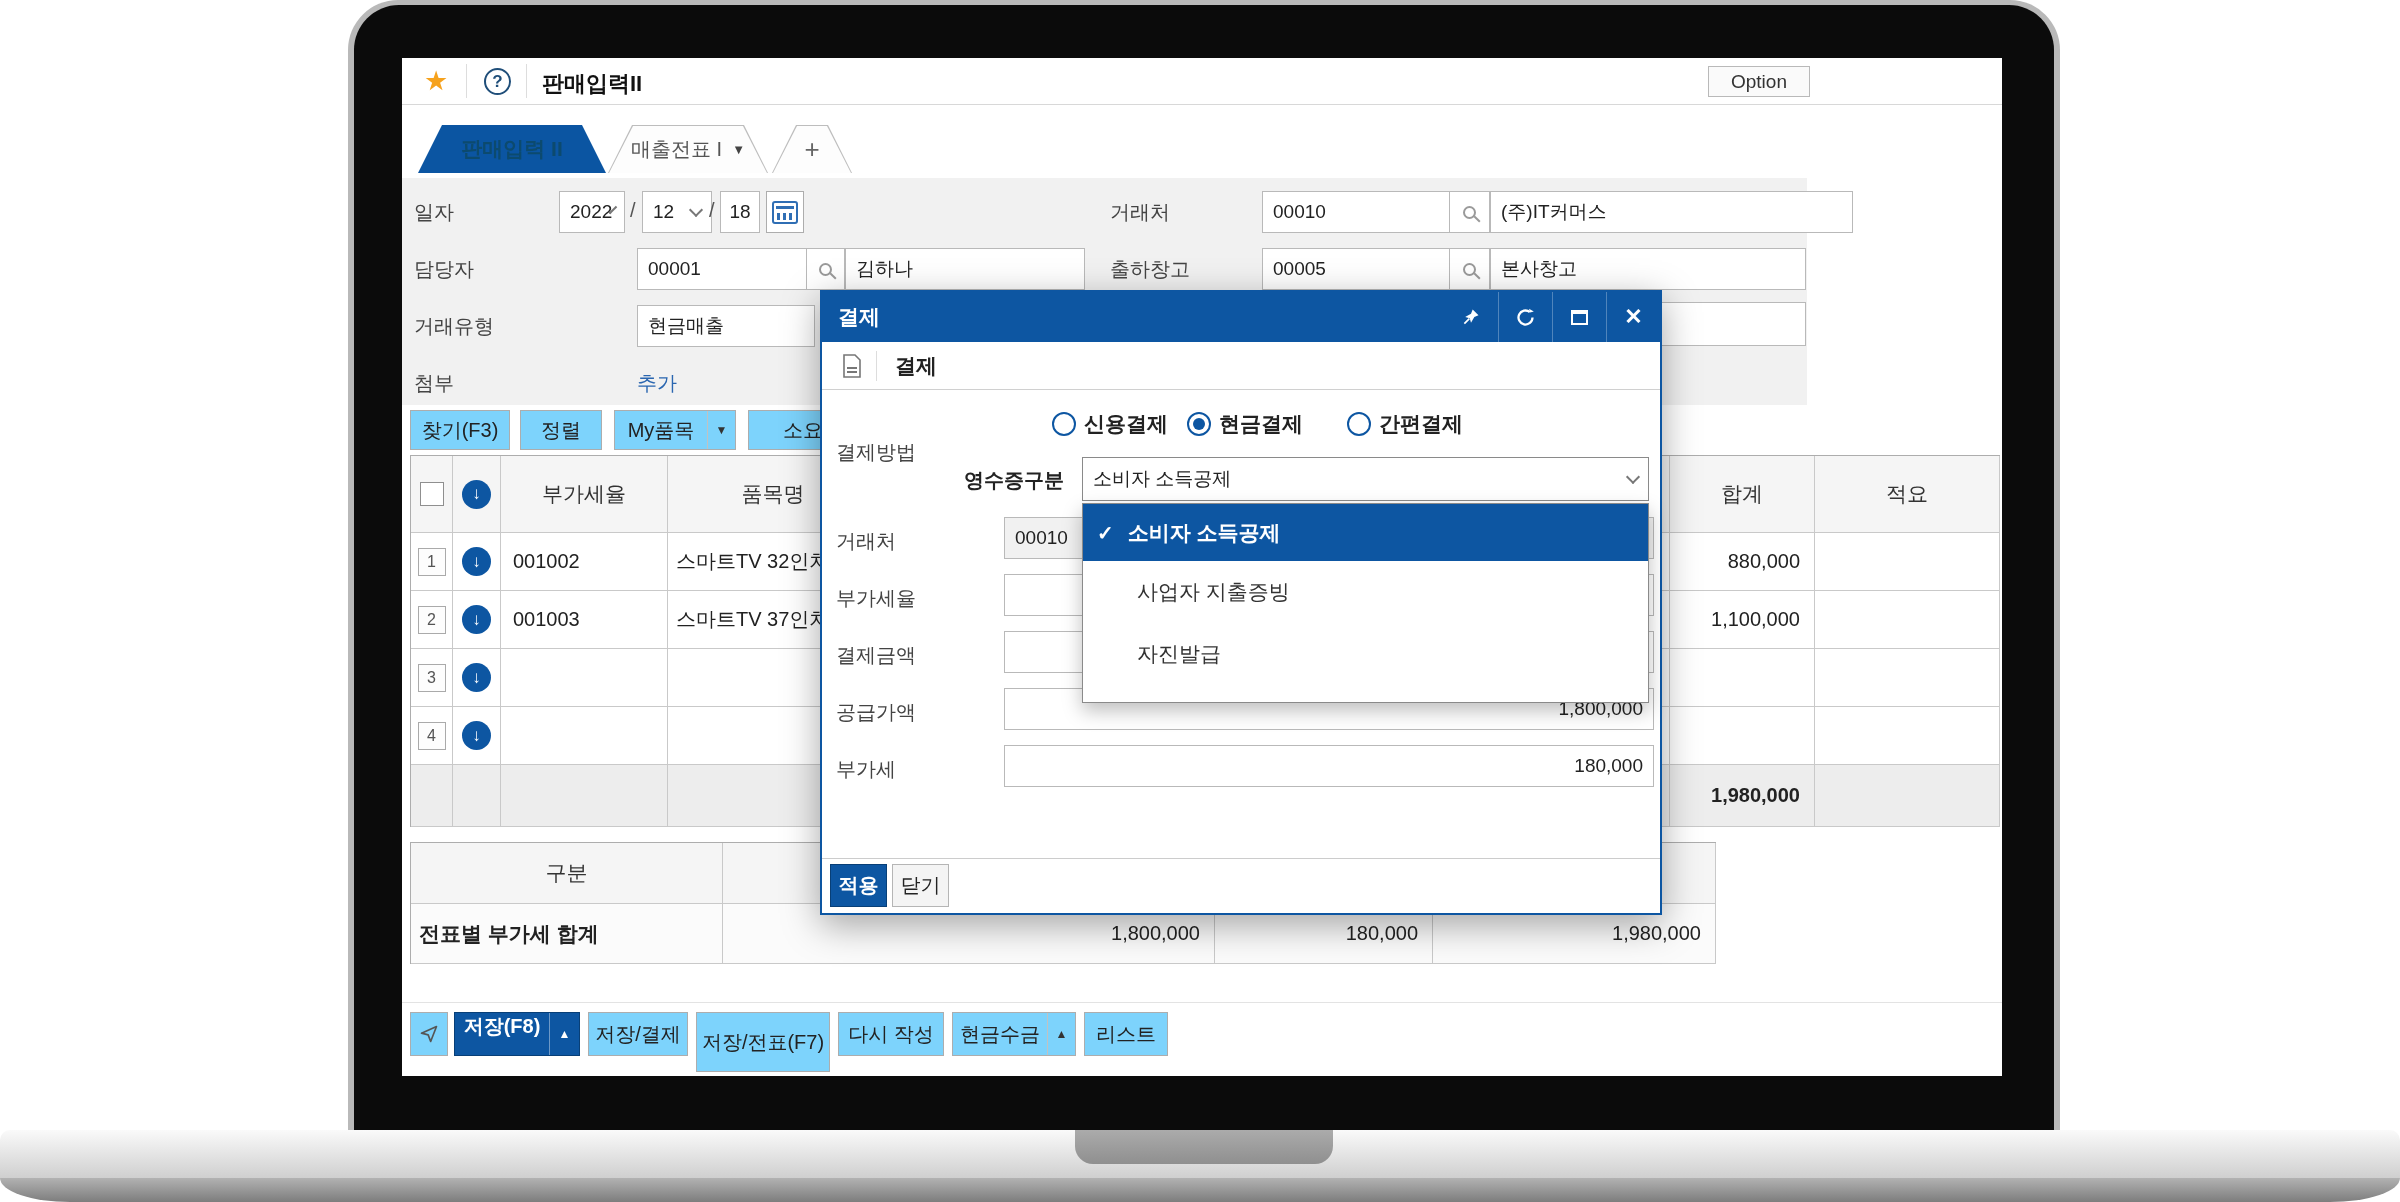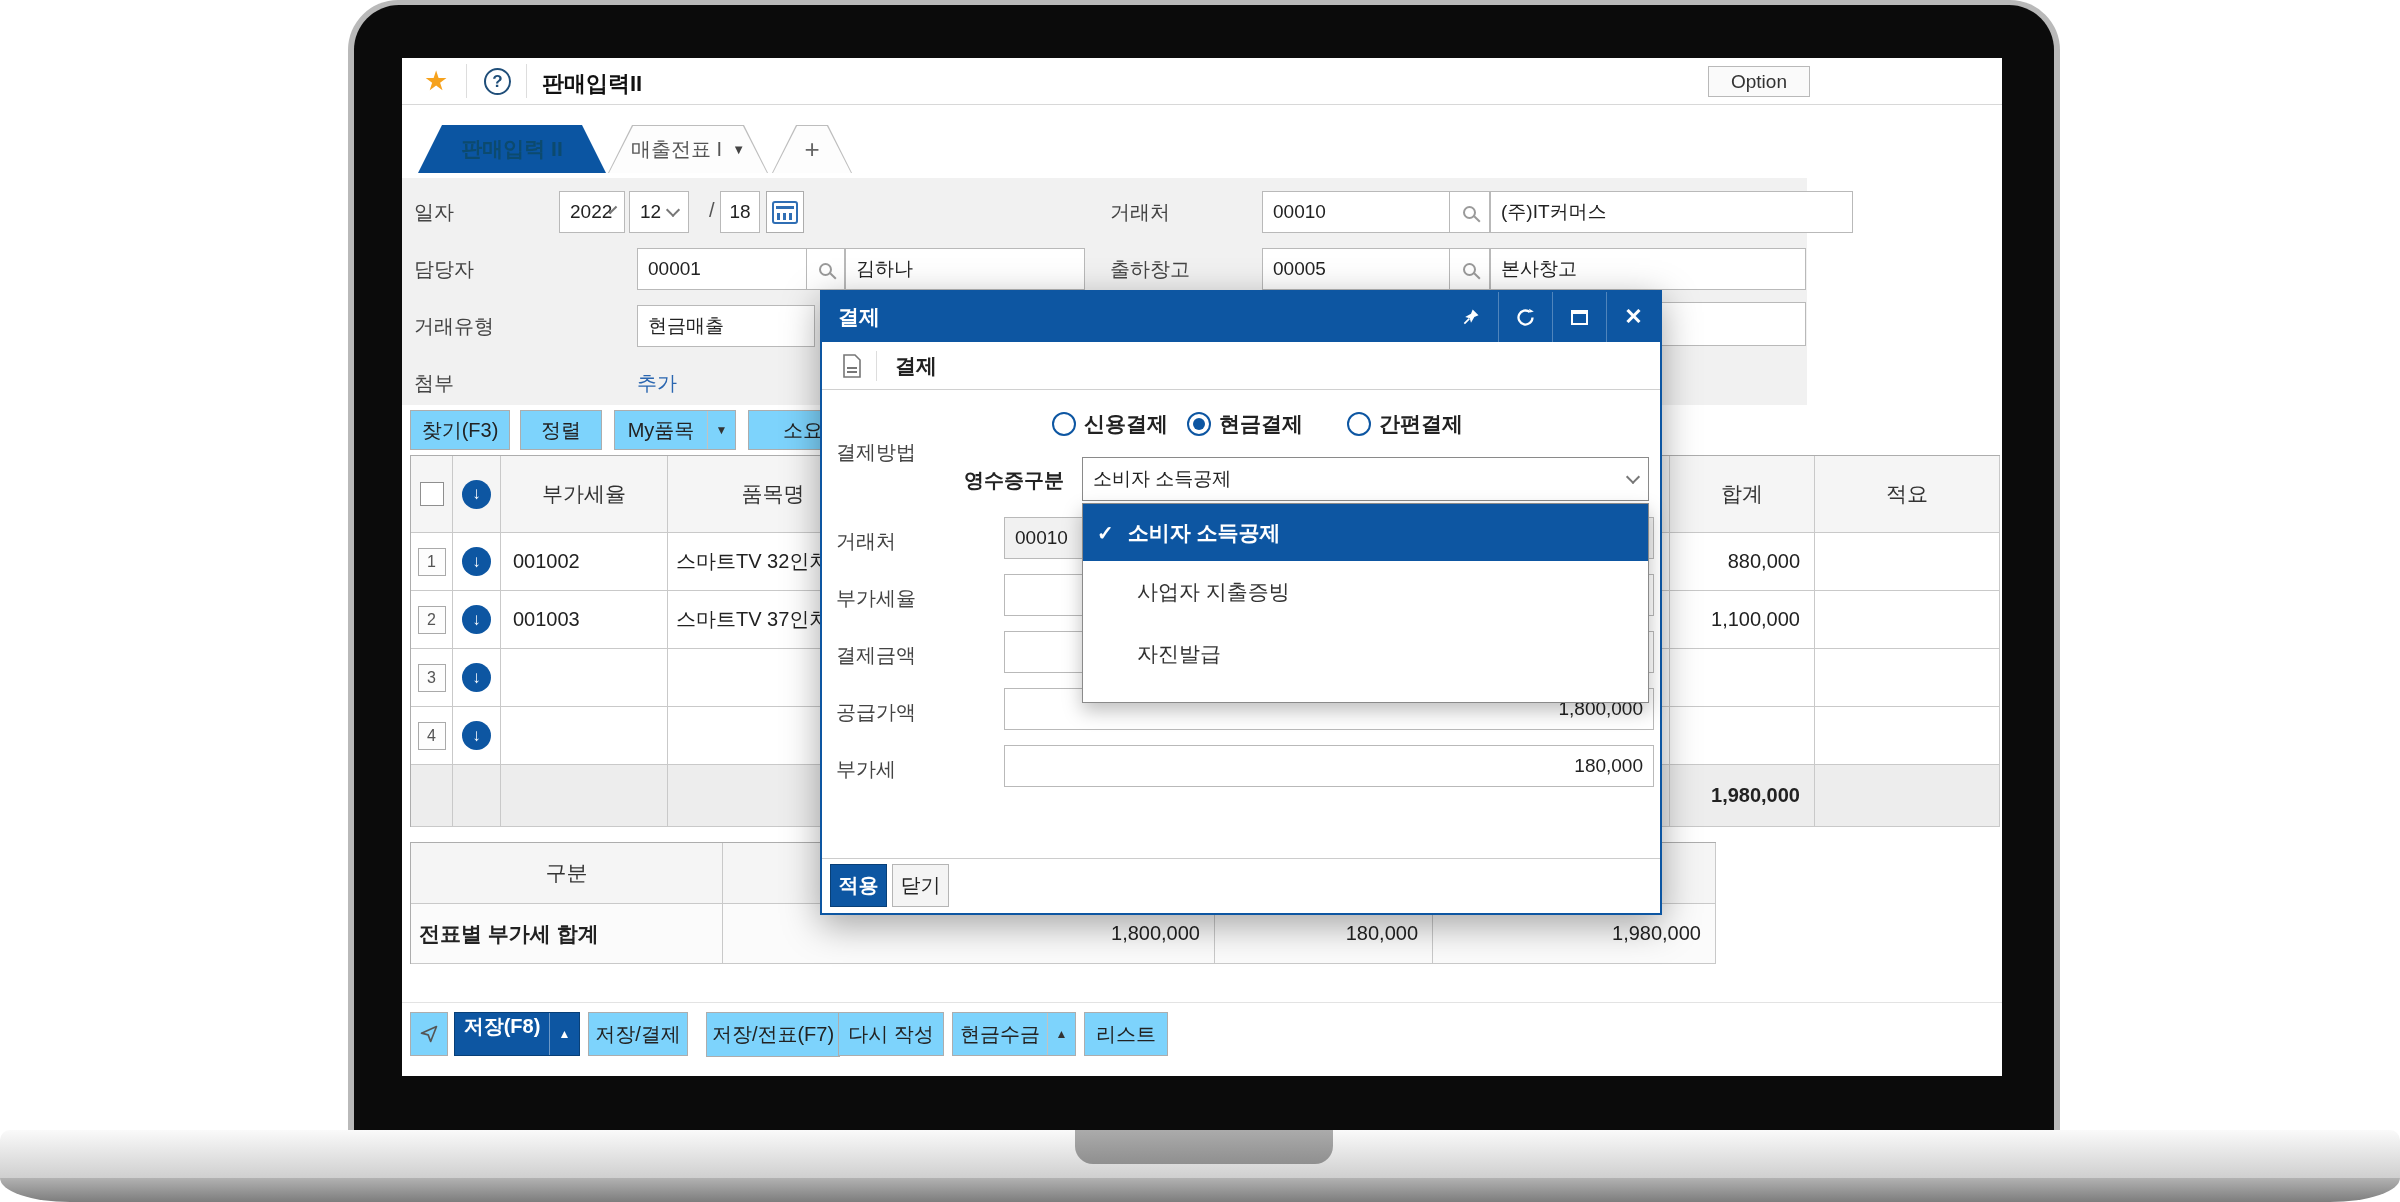--- a/index.html
+++ b/index.html
@@ -132,21 +132,21 @@
   </div>
 
   <div class="abs form-panel"></div>
 
   <span class="abs lbl" style="left:12px;top:141px;">일자</span>
   <div class="abs input selbox" style="left:157px;top:133px;width:66px;height:42px;">
     <span>2022</span>
       <span class="chev"></span>
   </div>
   <span class="abs lbl" style="left:228px;top:141px;color:#555;">/</span>
-  <div class="abs input selbox" style="left:227px;top:133px;width:60px;height:42px;">
+  <div class="abs input selbox" style="left:240px;top:133px;width:70px;height:42px;">
     <span>12</span>
       <span class="chev"></span>
   </div>
   <span class="abs lbl" style="left:307px;top:141px;color:#555;">/</span>
   <div class="abs input" style="left:318px;top:133px;width:40px;height:42px;justify-content:center;padding:0;">18</div>
   <div class="abs btn" style="left:364px;top:133px;width:38px;height:42px;background:#fff;">
       <span class="cal-icon"></span>
     </div>
 
   <span class="abs lbl" style="left:708px;top:141px;">거래처</span>
@@ -271,21 +271,21 @@
   <div class="abs btn" style="left:8px;top:954px;width:38px;height:44px;">
     <svg width="20" height="20" viewBox="0 0 24 24">
       <path d="M3 11 L21 3 L14 21 L11 13 Z" fill="none" stroke="#555" stroke-width="2" stroke-linejoin="round"></path>
     </svg>
   </div>
   <div class="abs save-btn" style="left:52px;top:954px;width:126px;height:44px;">
     <span style="flex:1;text-align:center;">저장(F8)</span>
     <span class="split-arrow">▲</span>
   </div>
   <div class="abs btn" style="left:186px;top:954px;width:100px;height:44px;">저장/결제</div>
-  <div class="abs btn" style="left:304px;top:954px;width:134px;height:45px;">저장/전표(F7)</div>
+  <div class="abs btn" style="left:294px;top:954px;width:134px;height:60px;">저장/전표(F7)</div>
   <div class="abs btn" style="left:436px;top:954px;width:106px;height:44px;">다시 작성</div>
   <div class="abs btn" style="left:550px;top:954px;width:124px;height:44px;padding:0;">
     <span style="flex:1;text-align:center;">현금수금</span>
     <span class="split-arrow-dark">▲</span>
   </div>
   <div class="abs btn" style="left:682px;top:954px;width:84px;height:44px;">리스트</div>
 
   <div class="abs modal">
     <div class="modal-titlebar">
       <span class="modal-title">결제</span>

